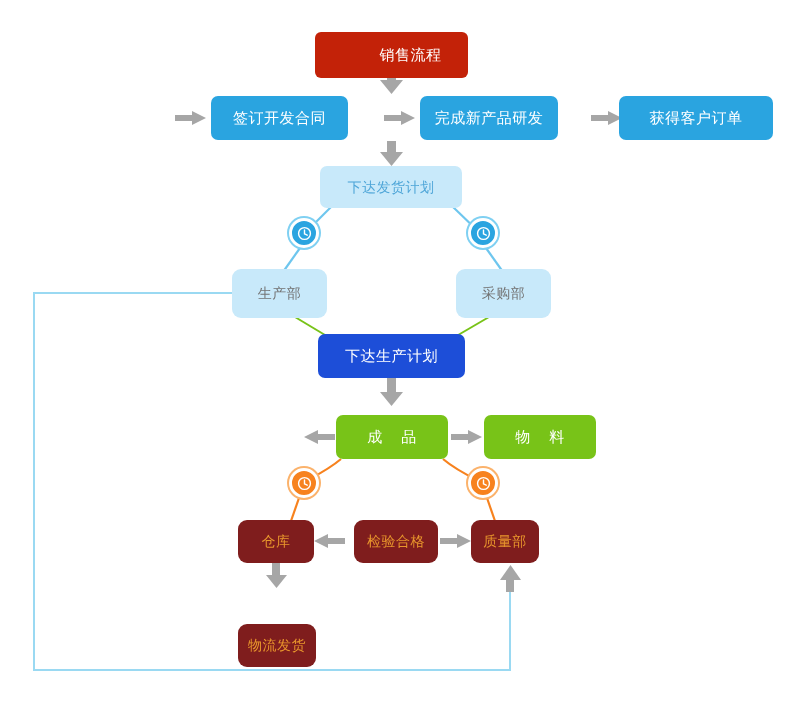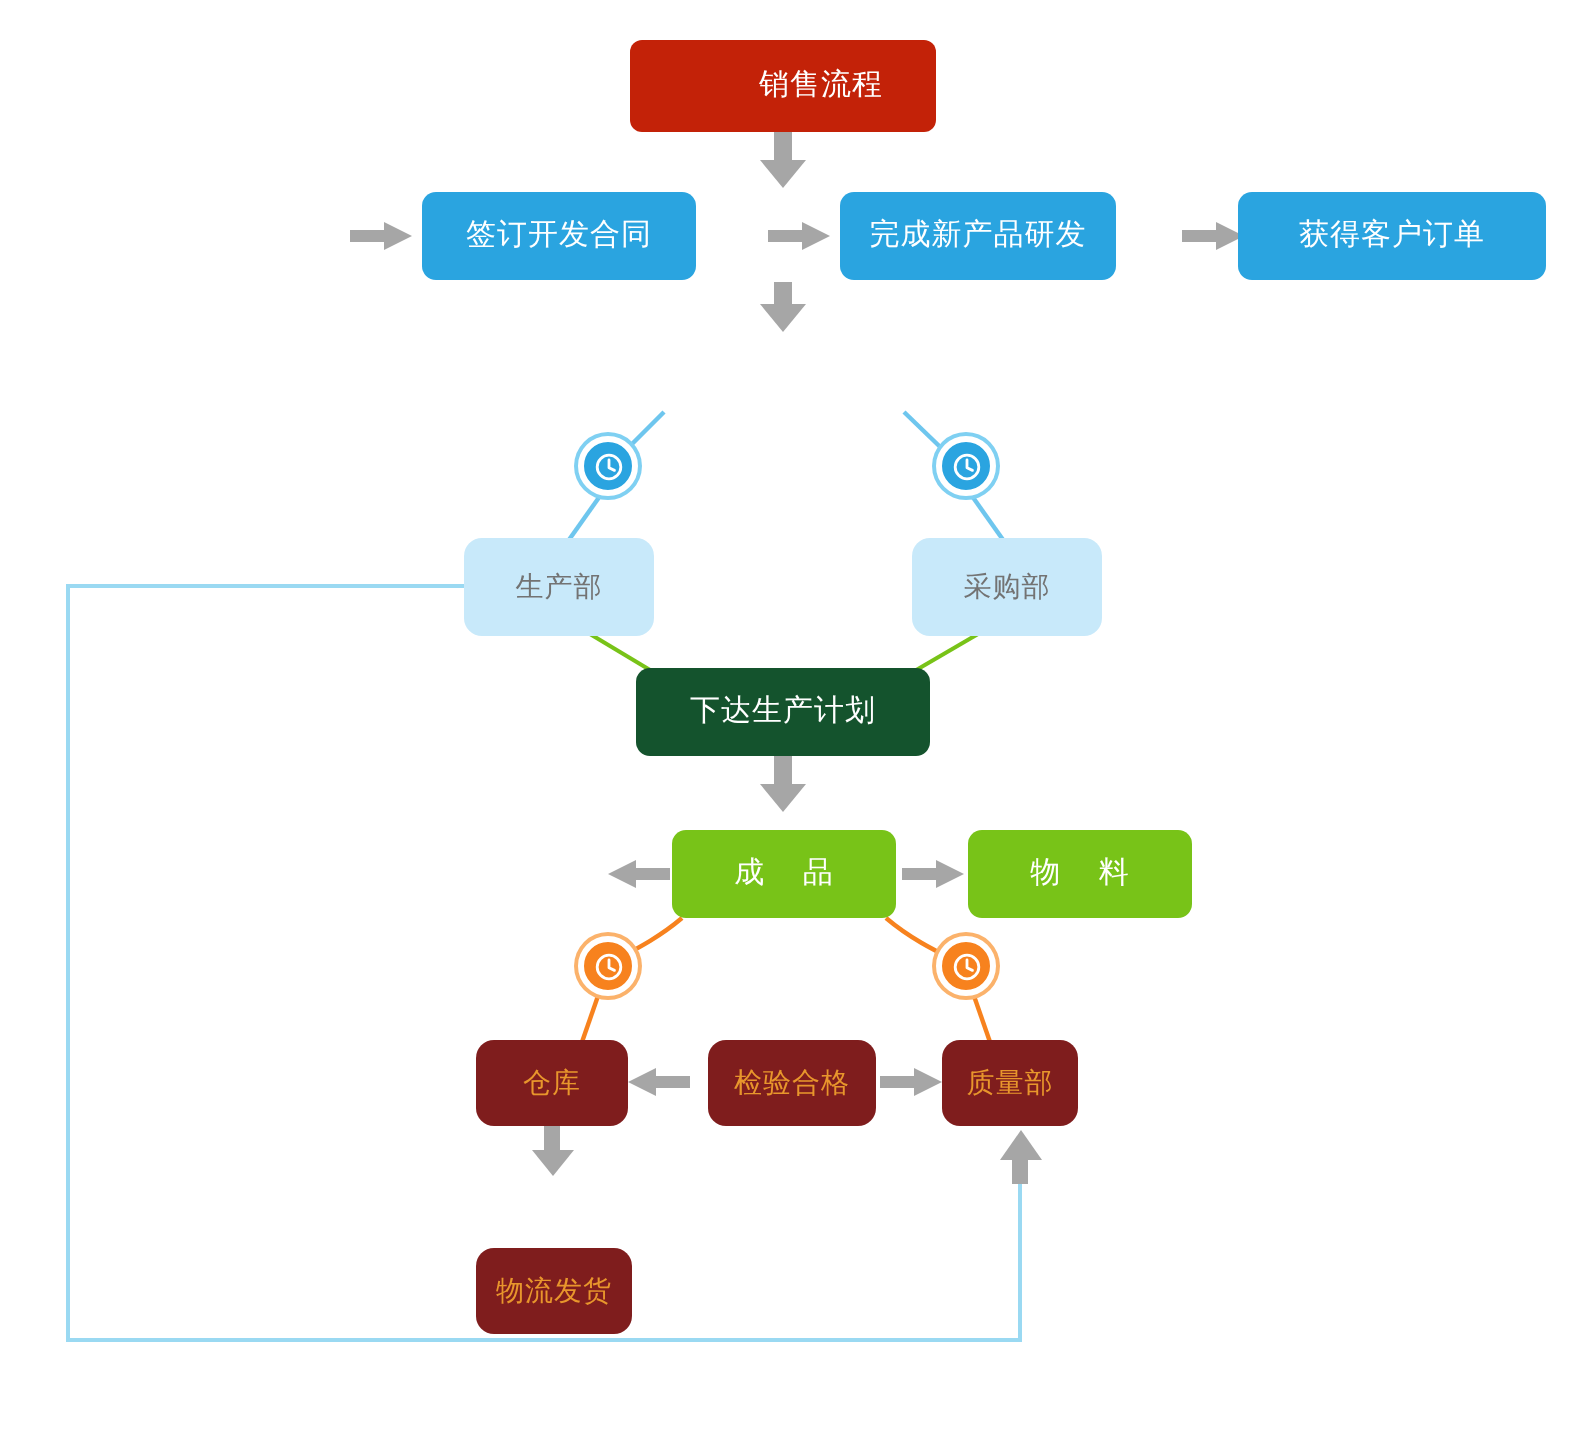--- a/index.html
+++ b/index.html
@@ -49,21 +49,21 @@
     color:#4FA6D8;
     font-size:14px;
   }
   .n-lightblue-sm{
     background:#C8E9FA;
     color:#737373;
     font-size:14px;
     border-radius:9px;
   }
   .n-orange{
-    background:#14532d;
+    background:#1d4ed8;
     color:#ffffff;
     font-size:15px;
   }
   .n-green{
     background:#78C318;
     color:#ffffff;
     font-size:15px;
   }
   .n-peach{
     background:#7f1d1d;
@@ -174,26 +174,27 @@
       <path d="M266,575 L287,575 L276.5,588 Z" fill="#A6A6A6"></path>
     </g>
 
     <path d="M232,293 L34,293 L34,670 L510,670 L510,592" stroke="#9AD9F2" stroke-width="2" fill="none"></path>
     <g>
       <rect x="506" y="578" width="8" height="14" fill="#A6A6A6"></rect>
       <path d="M500,580 L521,580 L510.5,565 Z" fill="#A6A6A6"></path>
     </g>
   </svg>
 
-  <div class="node n-red" style="left:315px;top:20px;width:153px;height:46px;padding-left:38px;">销售流程</div>
+  <div class="node n-red" style="left:315px;top:32px;width:153px;height:46px;padding-left:38px;">销售流程</div>
 
   <div class="node n-blue" style="left:211px;top:96px;width:137px;height:44px;">签订开发合同</div>
   <div class="node n-blue" style="left:420px;top:96px;width:138px;height:44px;">完成新产品研发</div>
   <div class="node n-blue" style="left:619px;top:96px;width:154px;height:44px;">获得客户订单</div>
 
+  <div class="node n-lightblue" style="left:320px;top:166px;width:142px;height:42px;">下达发货计划</div>
 
   <div class="node n-lightblue-sm" style="left:232px;top:269px;width:95px;height:49px;">生产部</div>
   <div class="node n-lightblue-sm" style="left:456px;top:269px;width:95px;height:49px;">采购部</div>
 
   <div class="node n-orange" style="left:318px;top:334px;width:147px;height:44px;">下达生产计划</div>
 
   <div class="node n-green" style="left:336px;top:415px;width:112px;height:44px;">成    品</div>
   <div class="node n-green" style="left:484px;top:415px;width:112px;height:44px;">物    料</div>
 
   <div class="node n-peach" style="left:238px;top:520px;width:76px;height:43px;">仓库</div>

